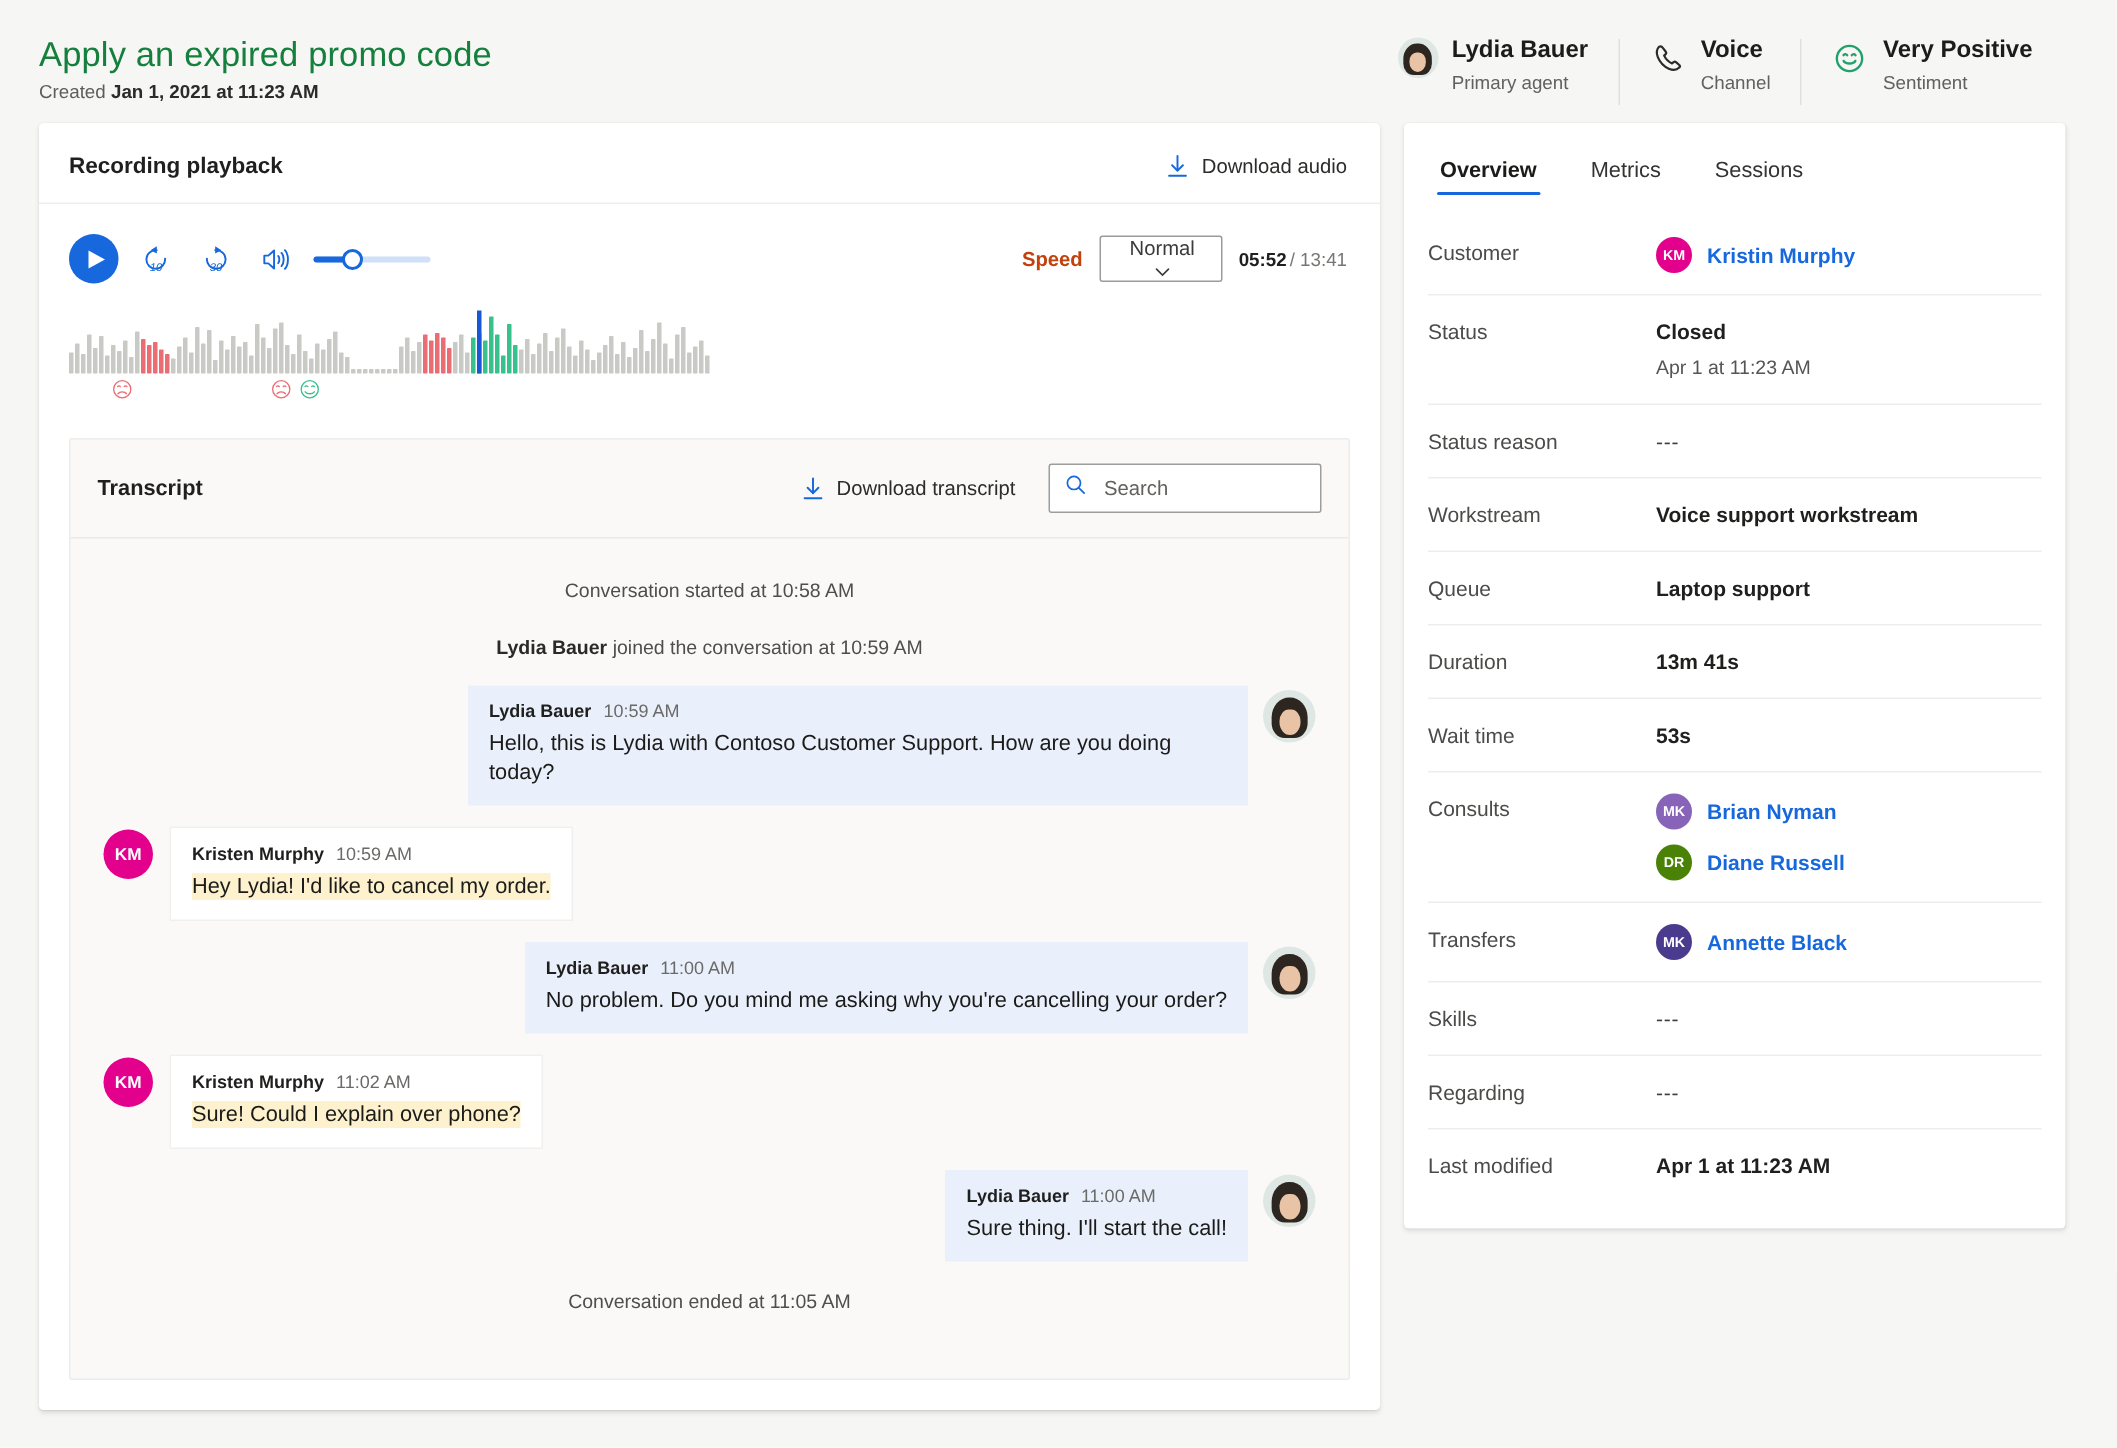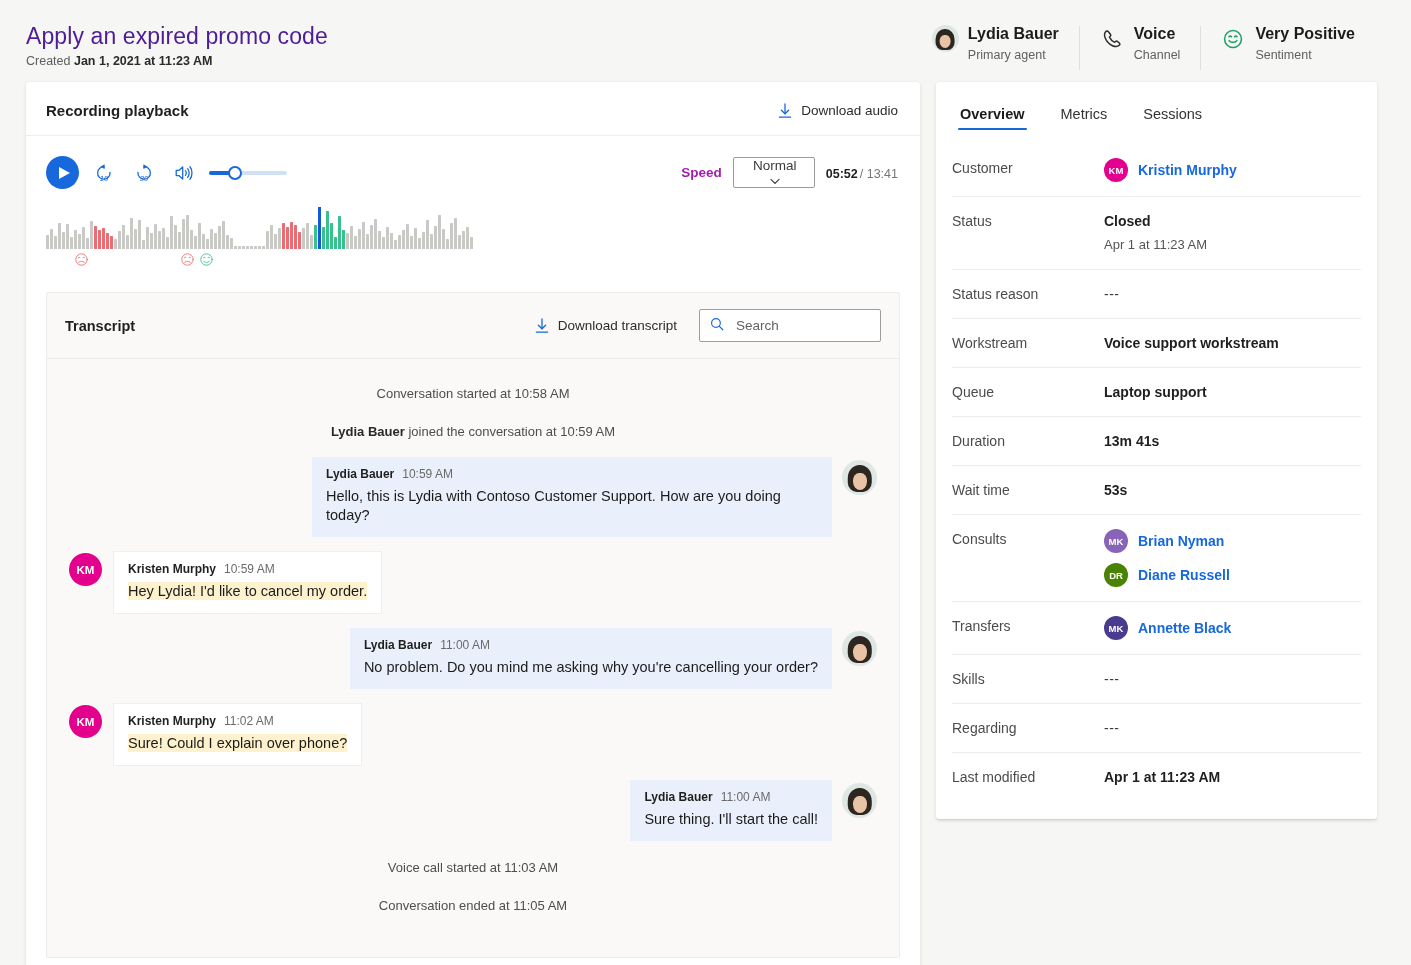--- a/index.html
+++ b/index.html
@@ -13,21 +13,21 @@
   }
 
   
   .page-header {
     display: flex; align-items: flex-start; justify-content: space-between;
     padding: 18px 36px 0 26px;
     height: 82px;
   }
   .hdr-left { padding-top: 4px; }
   .page-title {
-    font-size: 23px; font-weight: 400; color: #4c1d95;
+    font-size: 23px; font-weight: 400; color: #15803d;
     letter-spacing: .1px; margin: 0 0 4px 0; line-height: 28px;
   }
   .created-line { font-size: 12.5px; color: #4a4a48; }
   .created-label { color: #5d5d5b; }
   .created-value { font-weight: 700; color: #2b2b2b; }
 
   .hdr-right { display: flex; align-items: flex-start; padding-top: 6px; }
   .hdr-item {
     display: flex; align-items: flex-start; gap: 9px;
     padding: 0 20px; position: relative;
@@ -121,21 +121,21 @@
     position: absolute; left: 0; width: 34%; height: 4px;
     background: #1668dc; border-radius: 2px;
   }
   .vol-thumb {
     position: absolute; left: 24%; width: 14px; height: 14px;
     border-radius: 50%; background: #fff; border: 2.5px solid #1668dc;
   }
   .player-right {
     margin-left: auto; display: flex; align-items: center; gap: 11px;
   }
-  .speed-label { font-size: 13.5px; font-weight: 700; color: #a21caf; }
+  .speed-label { font-size: 13.5px; font-weight: 700; color: #c2410c; }
   .speed-select {
     display: flex; align-items: center; justify-content: space-between;
     width: 82px; height: 31px; padding: 0 8px 0 10px;
     border: 1px solid #9b9b98; border-radius: 2px;
     background: #fff; font-size: 13.5px; color: #3b3b3a; cursor: pointer; flex-direction: column;
   }
   .chev { width: 10px; height: 7px; }
   .time-now { font-size: 12.5px; font-weight: 700; color: #1f1f1f; }
   .time-total { font-size: 12.5px; color: #767674; margin-left: 2px; }
 
@@ -562,21 +562,20 @@
           </div>
           <div class="msg-row agent">
             <div class="bubble agent">
               <div class="b-meta"><span class="b-name">Lydia Bauer</span><span class="b-time">11:00 AM</span></div>
               <div><span class="b-text">Sure thing. I'll start the call!</span></div>
             </div>
             <div class="agent-avatar-wrap">
               <div class="avatar-photo"></div>
             </div>
           </div>
-          <div class="sys-line">Voice call started at 11:03 AM</div>
           <div class="sys-line">Conversation ended at 11:05 AM</div>
         </div>
     </div>
 
   </div>
 
   <div class="right-card">
     <div class="tabs" id="tabs">
         <div class="tab active">Overview</div>
         <div class="tab">Metrics</div>

